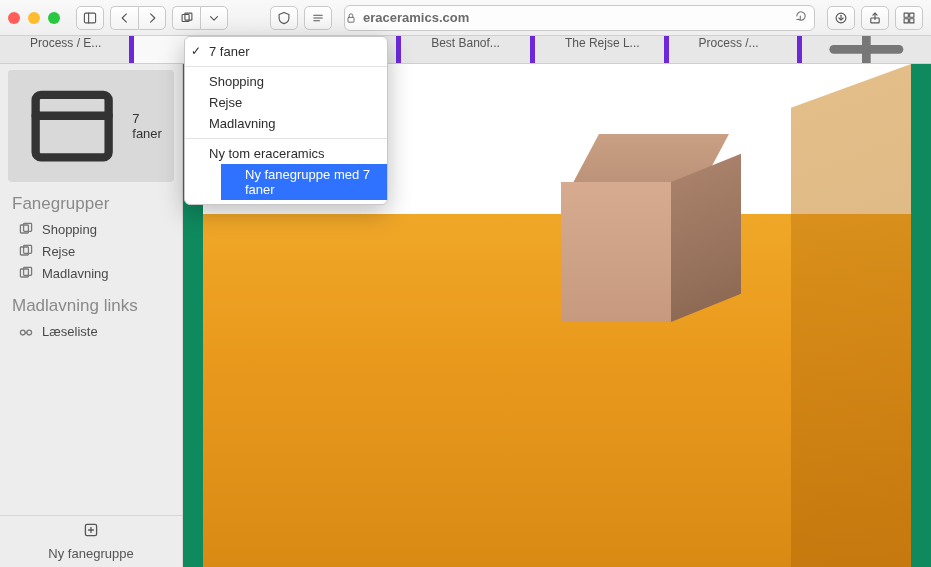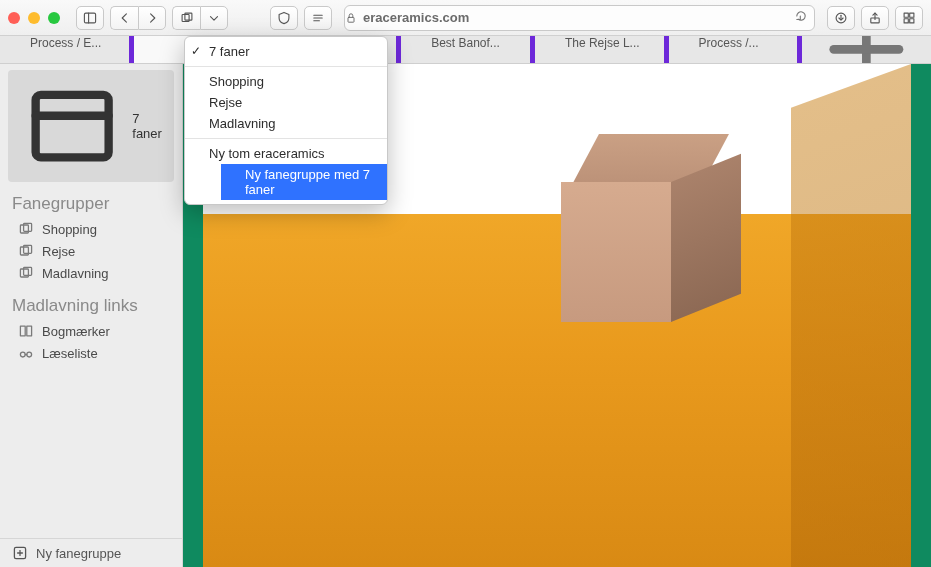--- a/index.html
+++ b/index.html
@@ -52,21 +52,21 @@
   }
   .sb-section-title { padding:2px 12px 4px; font-size:17px; color:#8a8a8a; }
   .sb-item {
     display:flex; align-items:center; gap:8px; padding:3px 12px 3px 18px;
     color:#4a4a4a;
   }
   .sb-item svg{width:16px;height:16px;color:#7a7a7a;}
   .sb-footer {
     margin-top:auto; border-top:1px solid #d6d6d6;
     display:flex; align-items:center; gap:8px; padding:6px 12px;
-    font-size:13px; color:#555;
+    font-size:13px; color:#555;flex-direction:column;
   }
   .sb-footer svg{width:16px;height:16px;}
 
   
   .tabbar {
     height:28px; background:#e5e5e5; border-bottom:1px solid #cfcfcf;
     display:flex; align-items:stretch;
   }
   .tab {
     flex:1; min-width:0; border-right:5px solid #6d28d9;
@@ -306,26 +306,20 @@
     </div>
     <div class="sb-item">
       <svg class="ico" viewBox="0 0 20 20">
           <rect x="3" y="5" width="10" height="10" rx="1"></rect>
           <rect x="7" y="3" width="10" height="10" rx="1"></rect>
         </svg>
       <span>Madlavning</span>
     </div>
 
     <div class="sb-section-title" style="margin-top:10px;">Madlavning links</div>
-    <div class="sb-item">
-      <svg class="ico" viewBox="0 0 20 20">
-          <path d="M3 4h6v12H3zM11 4h6v12h-6z"></path>
-        </svg>
-      <span>Bogmærker</span>
-    </div>
     <div class="sb-item">
       <svg class="ico" viewBox="0 0 20 20">
           <circle cx="6" cy="12" r="3"></circle>
           <circle cx="14" cy="12" r="3"></circle>
           <line x1="9" y1="12" x2="11" y2="12"></line>
         </svg>
       <span>Læseliste</span>
     </div>
 
     <div class="sb-footer">

